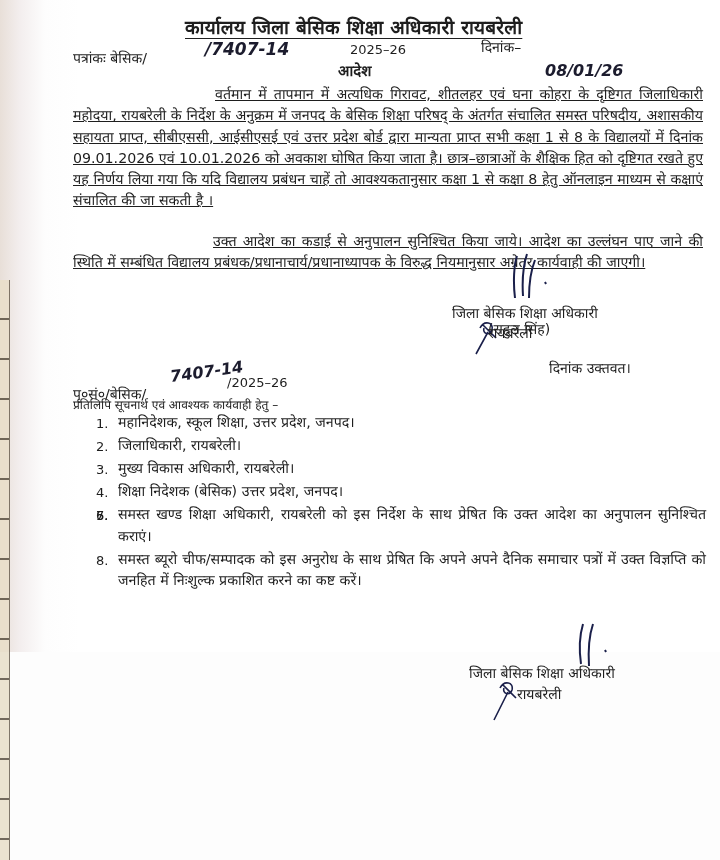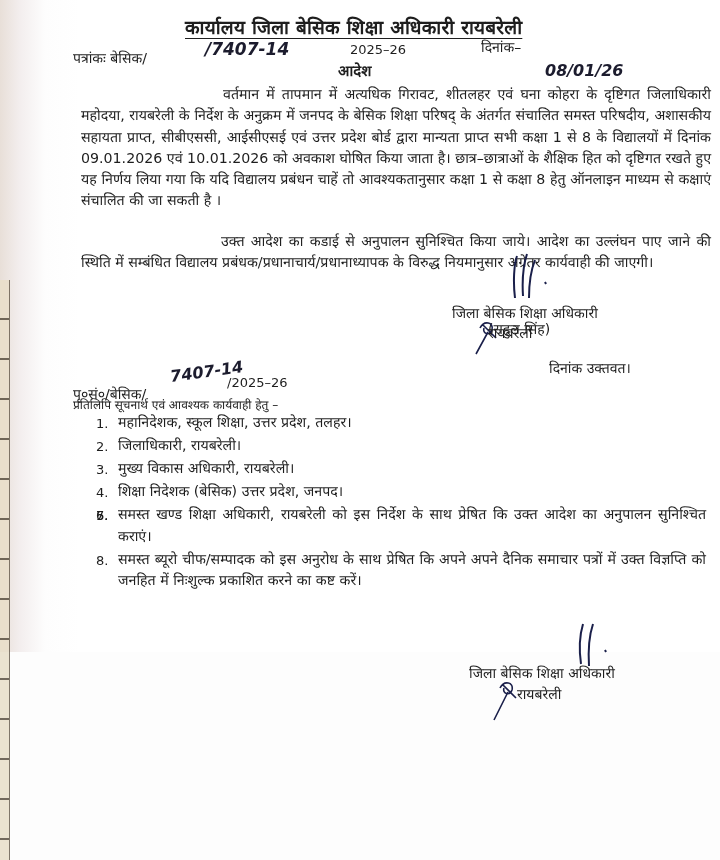--- a/index.html
+++ b/index.html
@@ -12,21 +12,21 @@
       border-right: 1px solid #6a5f50; opacity: .85; }
     .abs { position: absolute; white-space: nowrap; }
     .title { left: 185px; top: 14px; font-size: 19px; font-weight: bold; text-decoration: underline; text-underline-offset: 4px; letter-spacing: .2px; }
     .ref-label { left: 73px; top: 38px; font-size: 14px; margin-top: 10px; }
     .hand { font-family: "DejaVu Sans", sans-serif; font-style: italic; color: #1c1c2e; font-weight: bold; }
     .ref-num { left: 205px; top: 39px; font-size: 17px; }
     .ref-year { left: 350px; top: 42px; font-size: 13px; }
     .date-label { left: 481px; top: 37px; font-size: 14px; }
     .date-val { left: 545px; top: 33px; font-size: 16px; margin-top: 28px; }
     .order-heading { left: 338px; top: 60px; font-size: 15px; font-weight: bold; text-underline-offset: 3px; }
-    .para { position: absolute; left: 81px; width: 630px; font-size: 14.2px; line-height: 21.3px; text-align: justify; text-align-last: left; }
+    .para { position: absolute; left: 73px; width: 630px; font-size: 14.2px; line-height: 21.3px; text-align: justify; text-align-last: left; text-decoration: underline; }
     .p1 { top: 84px; text-indent: 142px; }
     .p2 { top: 231px; text-indent: 140px; }
     .sig1 { left: 488px; top: 283px; font-size: 14px; margin-top: 36px; }
     .sig1b { left: 452px; top: 303px; font-size: 14px; }
     .sig1c { left: 488px; top: 323px; font-size: 14px; }
     .sigmark { position: absolute; }
     .date-same { left: 549px; top: 358px; font-size: 14px; }
     .cc-ref { left: 73px; top: 376px; font-size: 14px; margin-top: 8px; }
     .cc-ref-num { left: 170px; top: 362px; font-size: 16px; transform: rotate(-8deg); }
     .cc-year { left: 227px; top: 375px; font-size: 13px; }
@@ -66,21 +66,21 @@
   <div class="abs sig1c">रायबरेली</div>
 
   <div class="abs date-same">दिनांक उक्तवत।</div>
 
   <div class="abs cc-ref">पृ०सं०/बेसिक/</div>
   <div class="abs hand cc-ref-num">7407-14</div>
   <div class="abs cc-year">/2025–26</div>
   <div class="abs cc-heading">प्रतिलिपि सूचनार्थ एवं आवश्यक कार्यवाही हेतु –</div>
 
   <ol class="cc-list">
-    <li><span class="num">1.</span><span>महानिदेशक, स्कूल शिक्षा, उत्तर प्रदेश, तलहर।</span></li>
+    <li><span class="num">1.</span><span>महानिदेशक, स्कूल शिक्षा, उत्तर प्रदेश, जनपद।</span></li>
     <li><span class="num">2.</span><span>जिलाधिकारी, रायबरेली।</span></li>
     <li><span class="num">3.</span><span>मुख्य विकास अधिकारी, रायबरेली।</span></li>
     <li><span class="num">4.</span><span>शिक्षा निदेशक (बेसिक) उत्तर प्रदेश, जनपद।</span></li>
     <li><span class="num">5.</span></li>
     <li><span class="num">6.</span></li>
     <li><span class="num">7.</span><span>समस्त खण्ड शिक्षा अधिकारी, रायबरेली को इस निर्देश के साथ प्रेषित कि उक्त आदेश का अनुपालन सुनिश्चित कराएं।</span></li>
     <li><span class="num">8.</span><span>समस्त ब्यूरो चीफ/सम्पादक को इस अनुरोध के साथ प्रेषित कि अपने अपने दैनिक समाचार पत्रों में उक्त विज्ञप्ति को जनहित में निःशुल्क प्रकाशित करने का कष्ट करें।</span></li>
   </ol>
 
   <svg class="sigmark" style="left:575px;top:620px" width="40" height="50">

